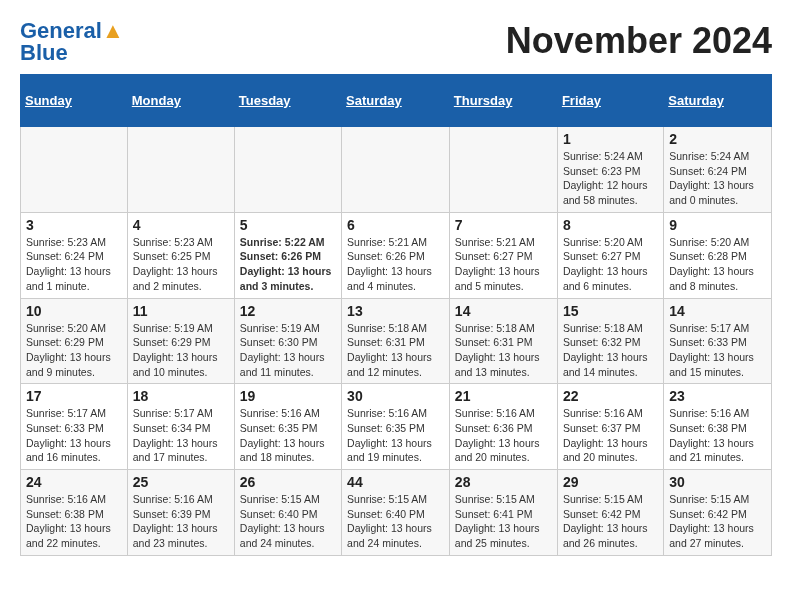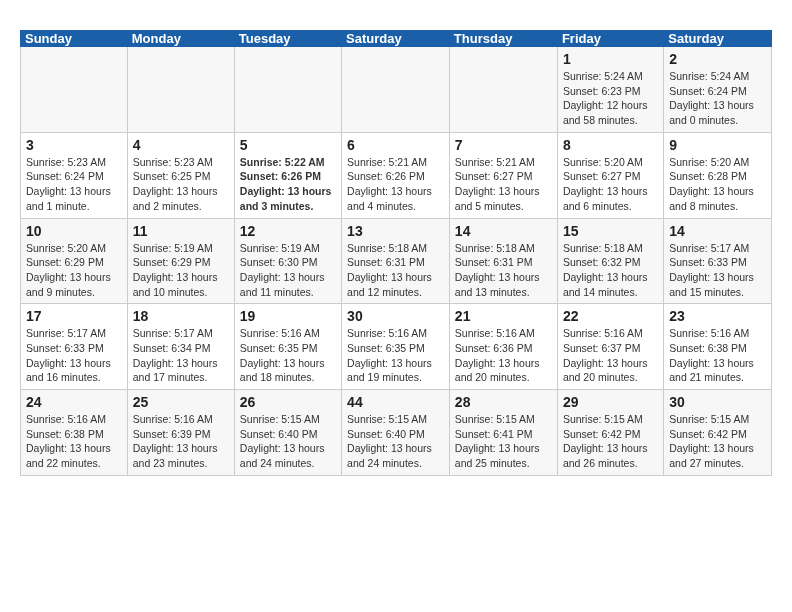--- a/index.html
+++ b/index.html
@@ -44,23 +44,24 @@
     }
     table {
       width: 100%;
       border-collapse: collapse;
     }
     thead th {
       background: #1a5fa8;
       color: #fff;
       font-size: 13px;
       font-weight: bold;
-      padding: 0 4px;
+      padding: 18px 4px;
       text-align: left;
       border: 1px solid #1a5fa8;
+      text-decoration: underline;
     }
     tbody td {
       border: 1px solid #ccc;
       vertical-align: top;
       padding: 4px 5px;
       width: 113px;
       min-height: 80px;
       background: #fff;
     }
     tbody tr:nth-child(odd) td {
@@ -82,21 +83,28 @@
       background: #fff;
     }
     tbody tr:nth-child(odd) td.empty {
       background: #f7f7f7;
     }
   </style>
 </head>
 <body>
 
 <div class="header-area">
+  <div class="logo">
+    <div style="display:flex;align-items:center;">
+      <span class="logo-text">General<span>▲</span></span>
+    </div>
+    <span class="logo-text" style="font-size:22px;color:#1a5fa8;font-weight:bold;">Blue</span>
+  </div>
   <div class="title-area">
+    <div class="month-title">November 2024</div>
   </div>
 </div>
 
 <table>
   <thead>
     <tr>
     <th>Sunday</th>
         <th>Monday</th>
         <th>Tuesday</th>
         <th>Saturday</th>

